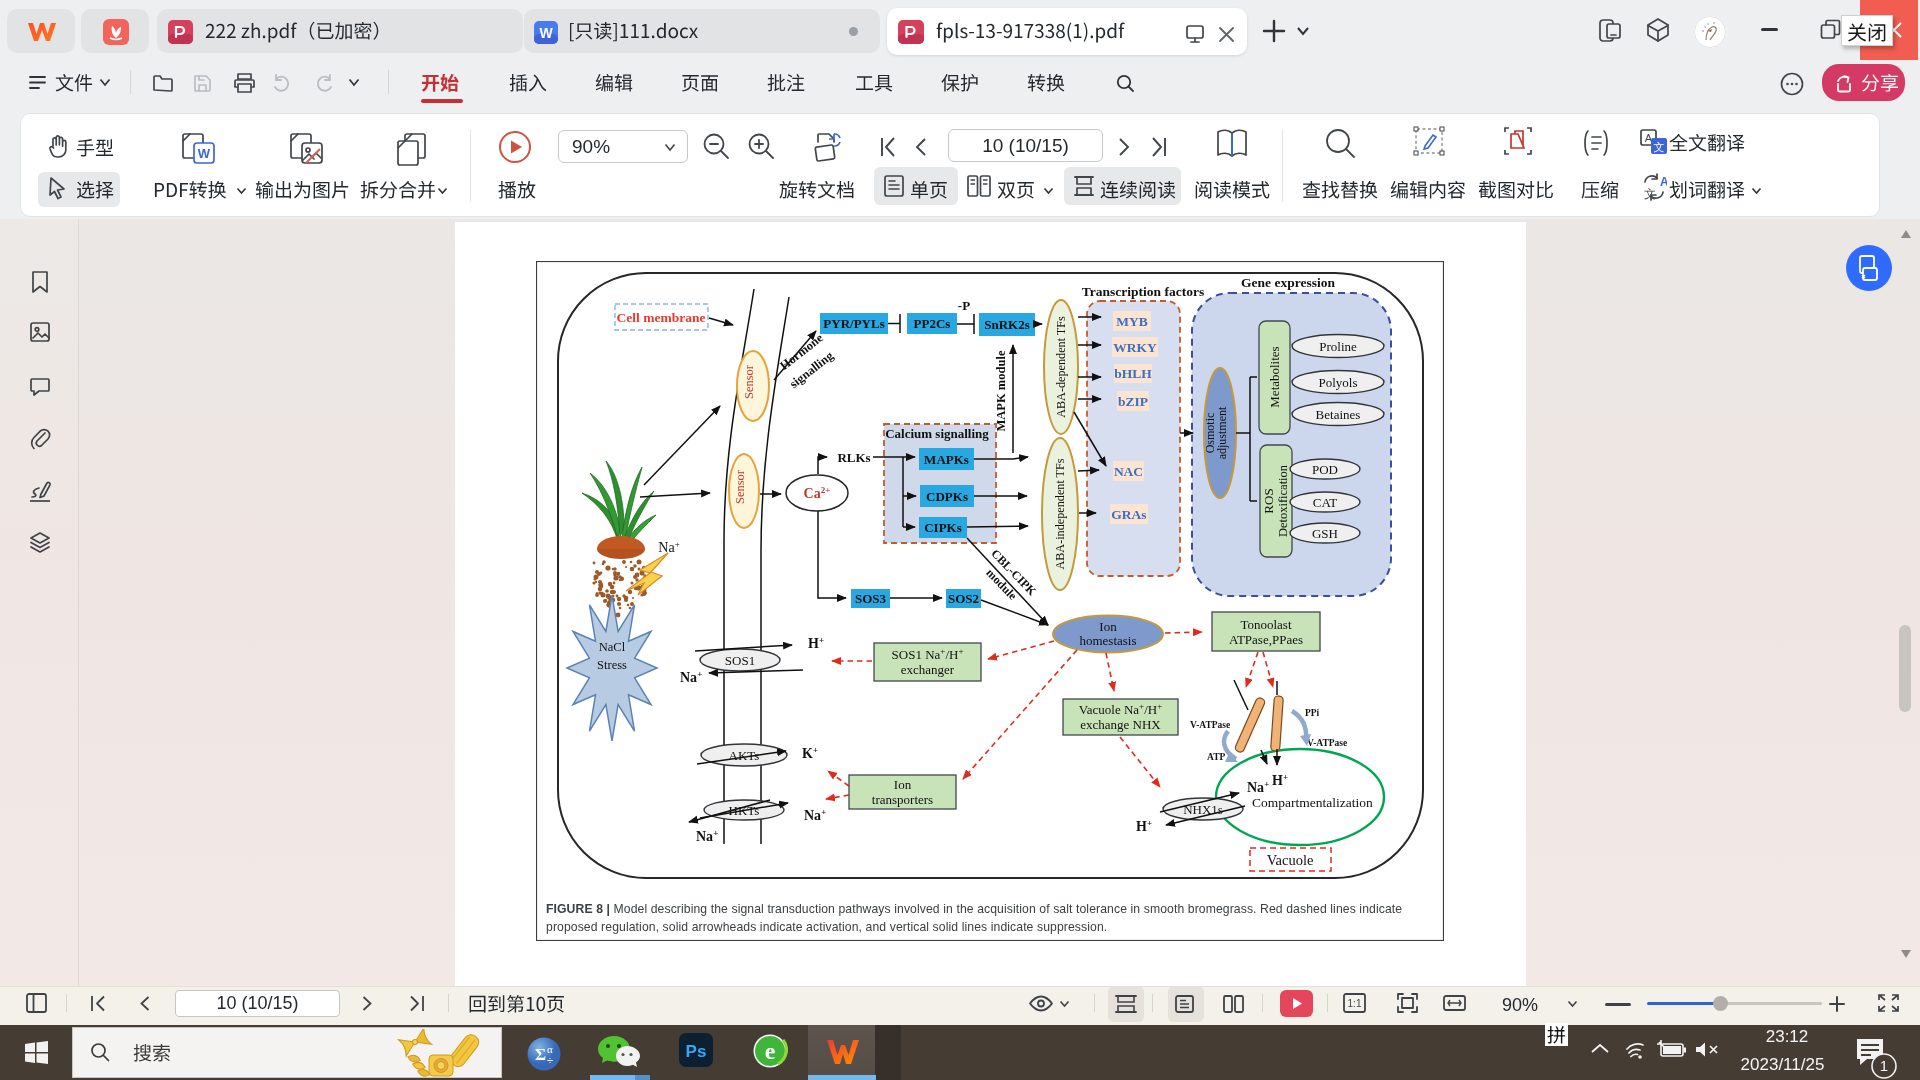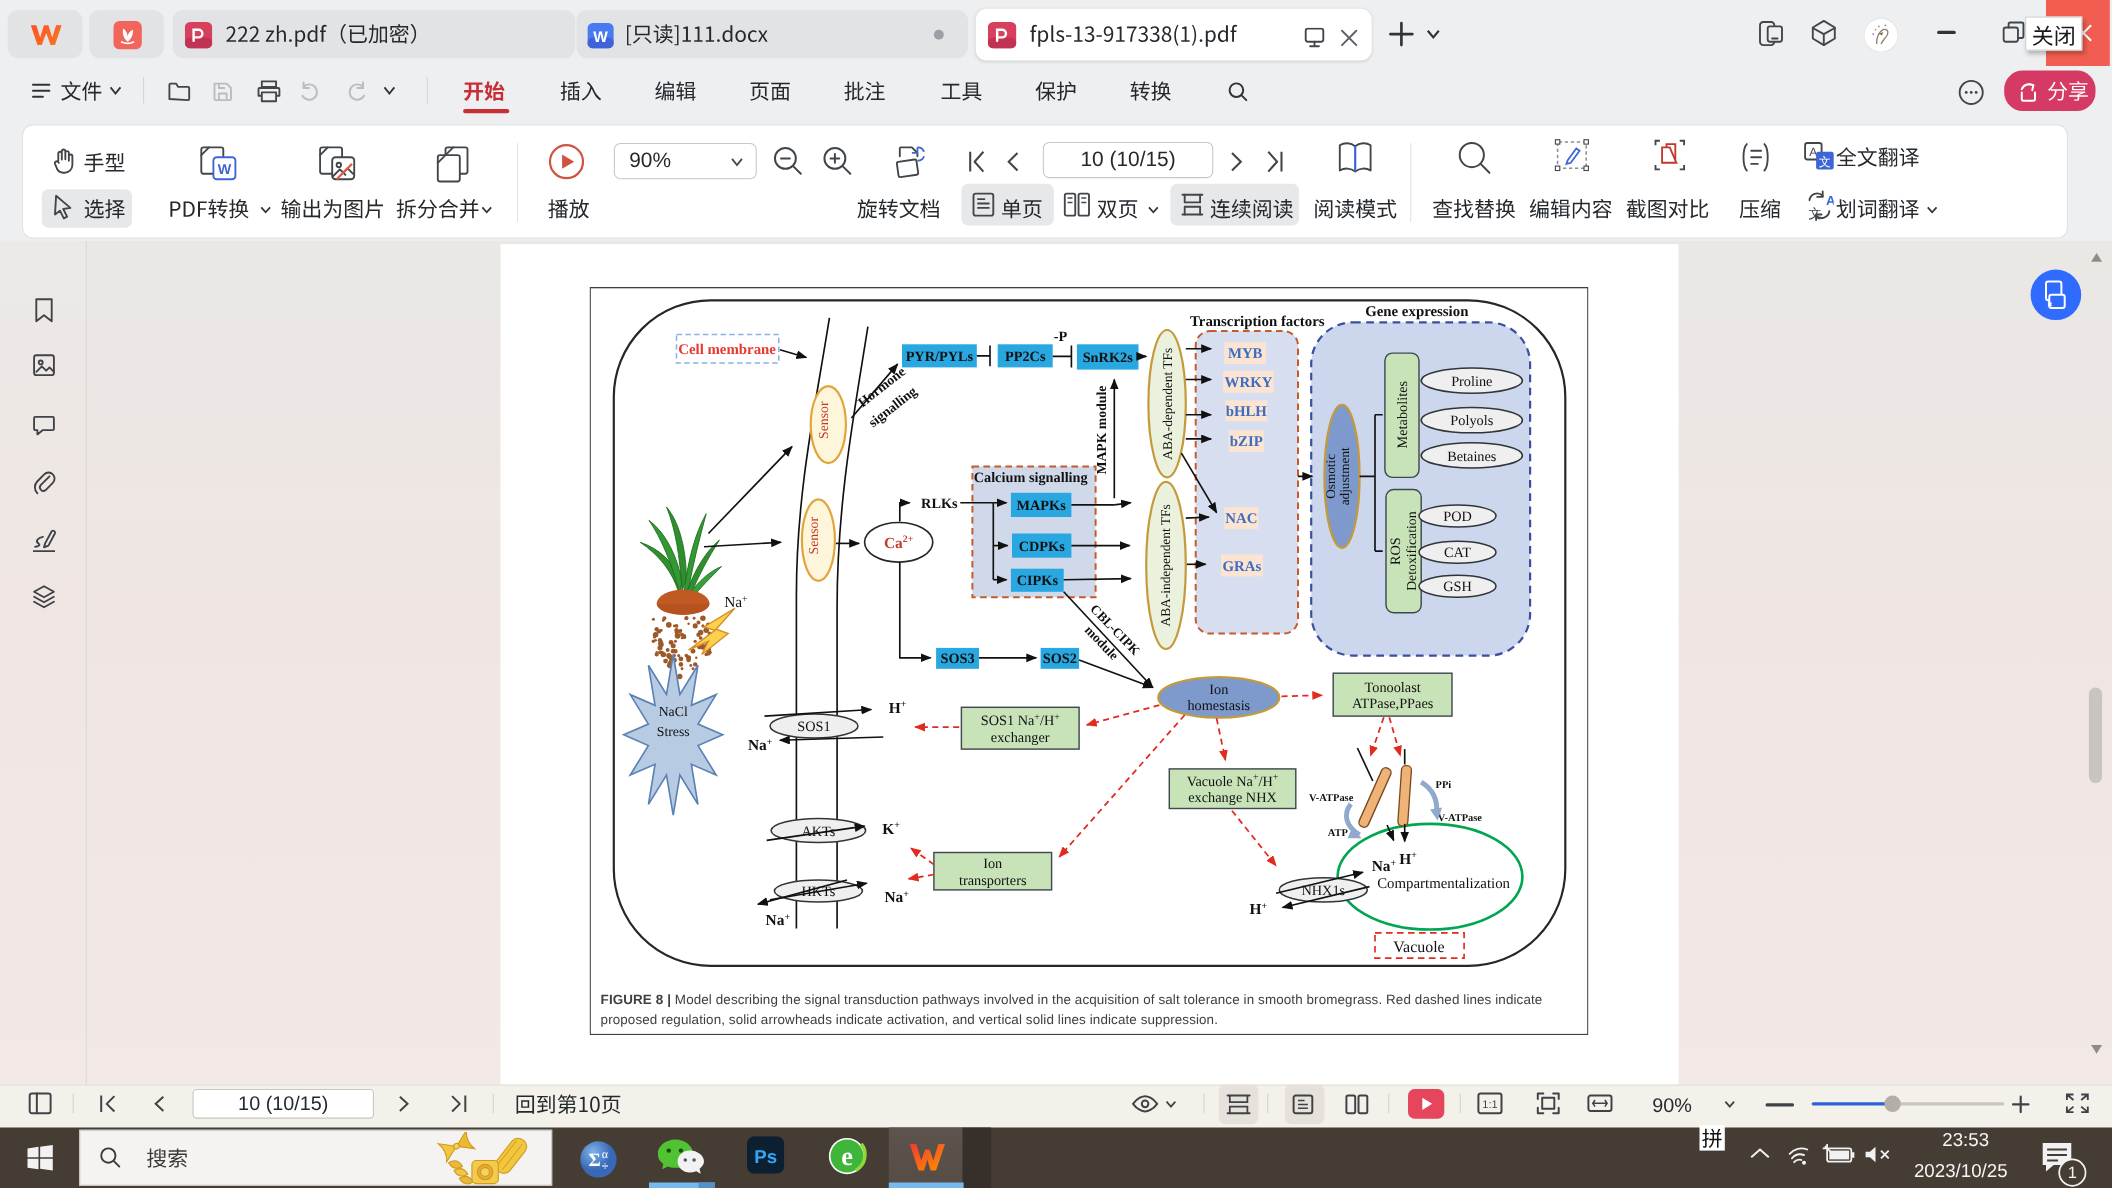--- a/index.html
+++ b/index.html
@@ -868,19 +868,19 @@
 <svg class="abs" style="left:1656px;top:1040px" width="30" height="19" viewBox="0 0 30 19">
     <rect x="5" y="4" width="22" height="12" rx="2" fill="none" stroke="#f2f2f2" stroke-width="1.6"></rect>
     <rect x="27.5" y="7.5" width="2.5" height="5" fill="#f2f2f2"></rect>
     <rect x="7" y="6" width="18" height="8" fill="#f2f2f2"></rect>
 <path d="M3,2 L8,7 M5,0 v4 M1,4 h4" stroke="#f2f2f2" stroke-width="1.6"></path>
   </svg>
 <svg class="abs" style="left:1694px;top:1041px" width="26" height="17" viewBox="0 0 26 17">
     <path d="M2,6 h4 l5,-4.5 v14 L6,11 H2 Z" fill="#f2f2f2"></path>
     <path d="M16,5 l7,7 M23,5 l-7,7" stroke="#f2f2f2" stroke-width="1.7"></path>
   </svg>
-<div class="abs" style="left:1752px;top:1027px;width:70px;height:18px;font-size:17px;color:#f5f5f5;text-align:center">23:53</div>
-<div class="abs" style="left:1725px;top:1055px;width:115px;height:18px;font-size:17px;color:#f5f5f5;text-align:center">2023/10/25</div>
+<div class="abs" style="left:1752px;top:1027px;width:70px;height:18px;font-size:17px;color:#f5f5f5;text-align:center">23:12</div>
+<div class="abs" style="left:1725px;top:1055px;width:115px;height:18px;font-size:17px;color:#f5f5f5;text-align:center">2023/11/25</div>
 <svg class="abs" style="left:1855px;top:1037px" width="42" height="42" viewBox="0 0 42 42">
     <path d="M2,2 h26 v20 h-16 l-7,6 v-6 h-3 z" fill="#f2f2f2"></path>
     <path d="M6,8 h18 M6,13 h18 M6,18 h10" stroke="#453c34" stroke-width="2"></path>
 <circle cx="29" cy="29" r="12" fill="#453c34" stroke="#f2f2f2" stroke-width="1.6"></circle>
     <text x="29" y="34" font-size="15" fill="#f2f2f2" text-anchor="middle" font-family="Liberation Sans">1</text>
   </svg>
 </body></html>

